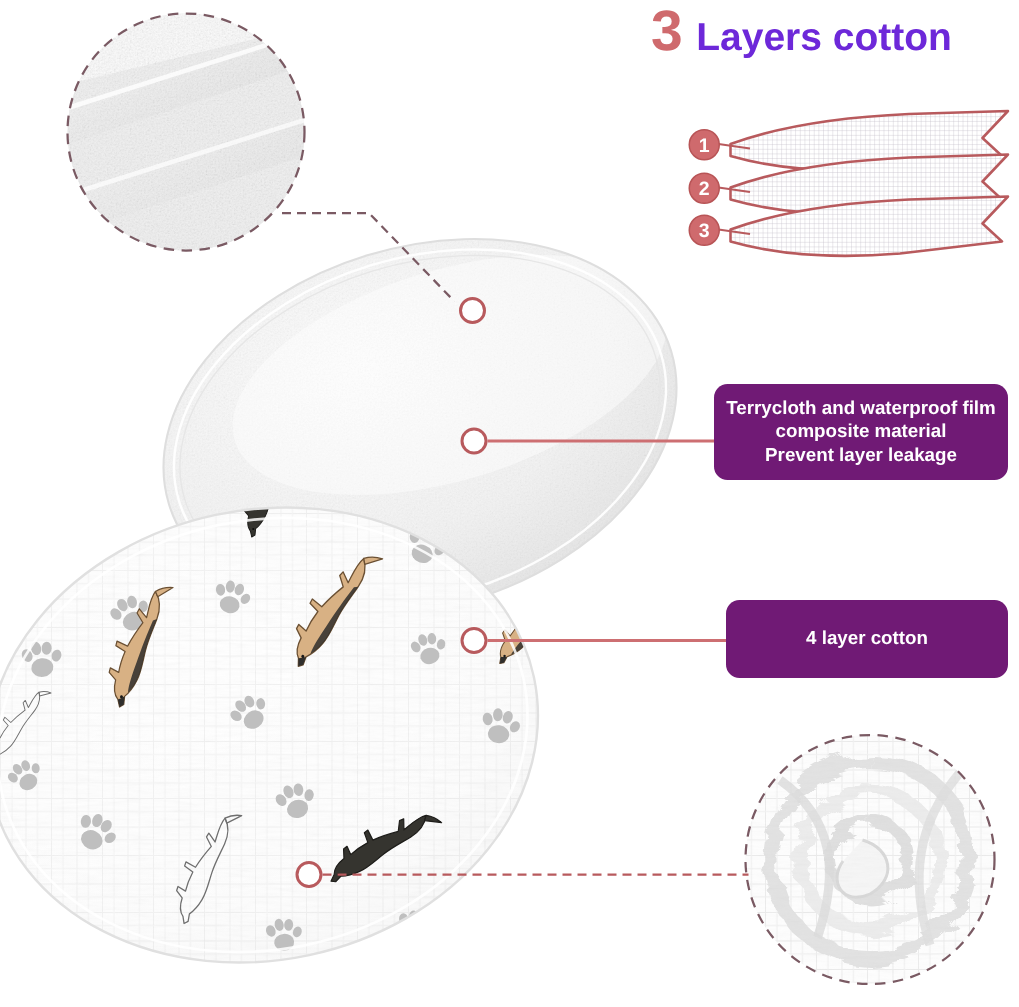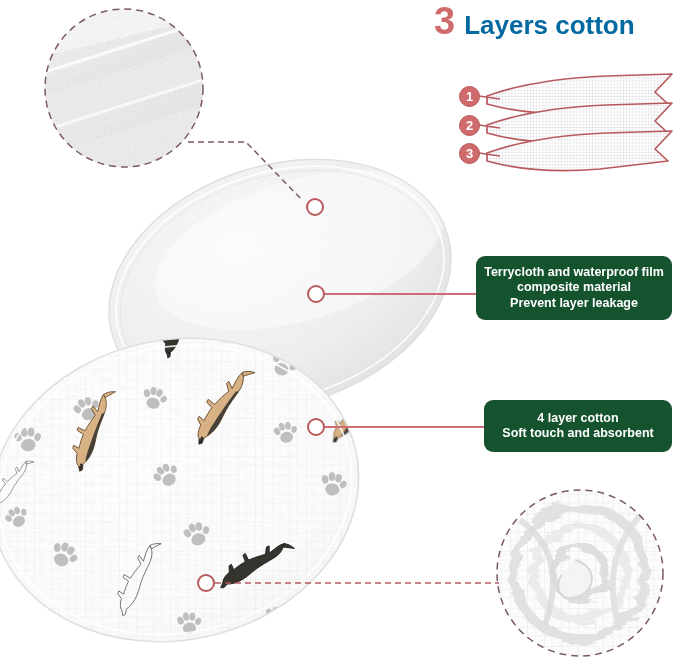--- a/index.html
+++ b/index.html
@@ -18,28 +18,28 @@
   .headline {
     position: absolute; left: 434px; top: 2px;
     display: flex; align-items: baseline; gap: 9px;
     white-space: nowrap;
   }
   .headline .num {
     font-size: 38px; font-weight: bold; color: #cf6a6d;
     line-height: 1;
   }
   .headline .txt {
-    font-size: 26px; font-weight: bold; color: #0369a1;
+    font-size: 26px; font-weight: bold; color: #6d28d9;
     line-height: 1;
   }
 
   
   .callout {
     position: absolute;
-    background: #14532d;
+    background: #701a75;
     border-radius: 9px;
     color: #ffffff;
     font-weight: bold;
     text-align: center;
     display: flex; flex-direction: column;
     align-items: center; justify-content: center;
     box-sizing: border-box;
   }
   .callout .ln { display: block; white-space: nowrap; }
   #callout-waterproof {
@@ -293,16 +293,15 @@
   <div class="badge" id="badge-3">3</div>
 
   <div class="callout" id="callout-waterproof">
     <span class="ln">Terrycloth and waterproof film</span>
     <span class="ln">composite material</span>
     <span class="ln">Prevent layer leakage</span>
   </div>
 
   <div class="callout" id="callout-cotton">
     <span class="ln">4 layer cotton</span>
-    <span class="ln">Soft touch and absorbent</span>
   </div>
 
 </div>
 
 </body></html>

